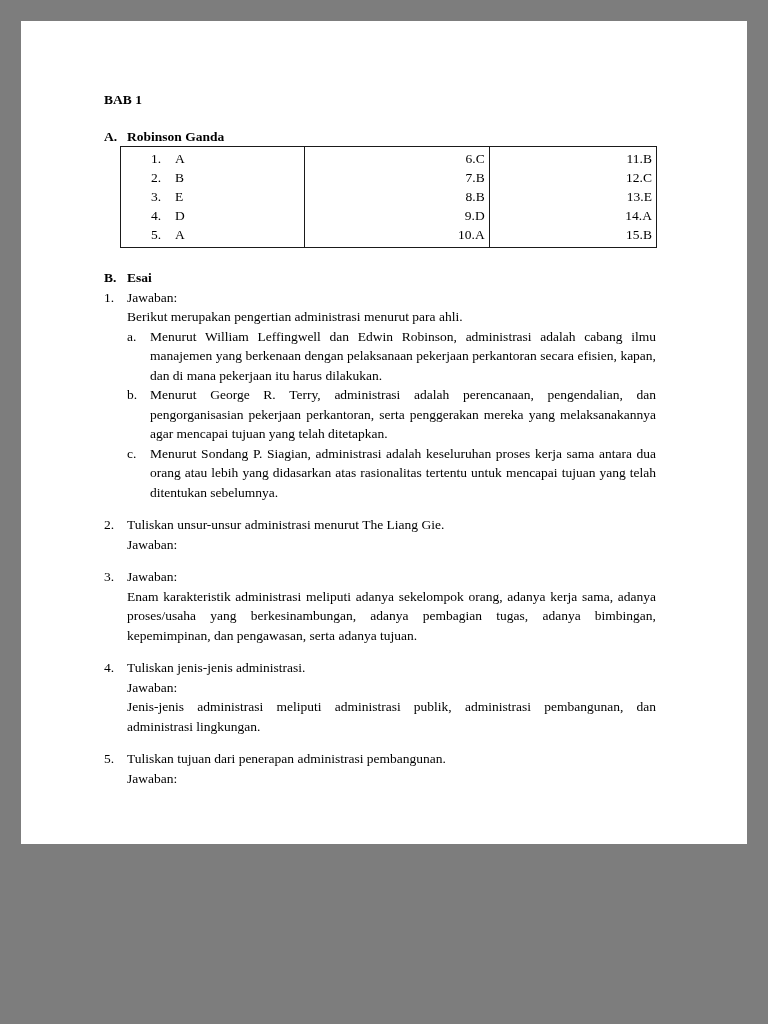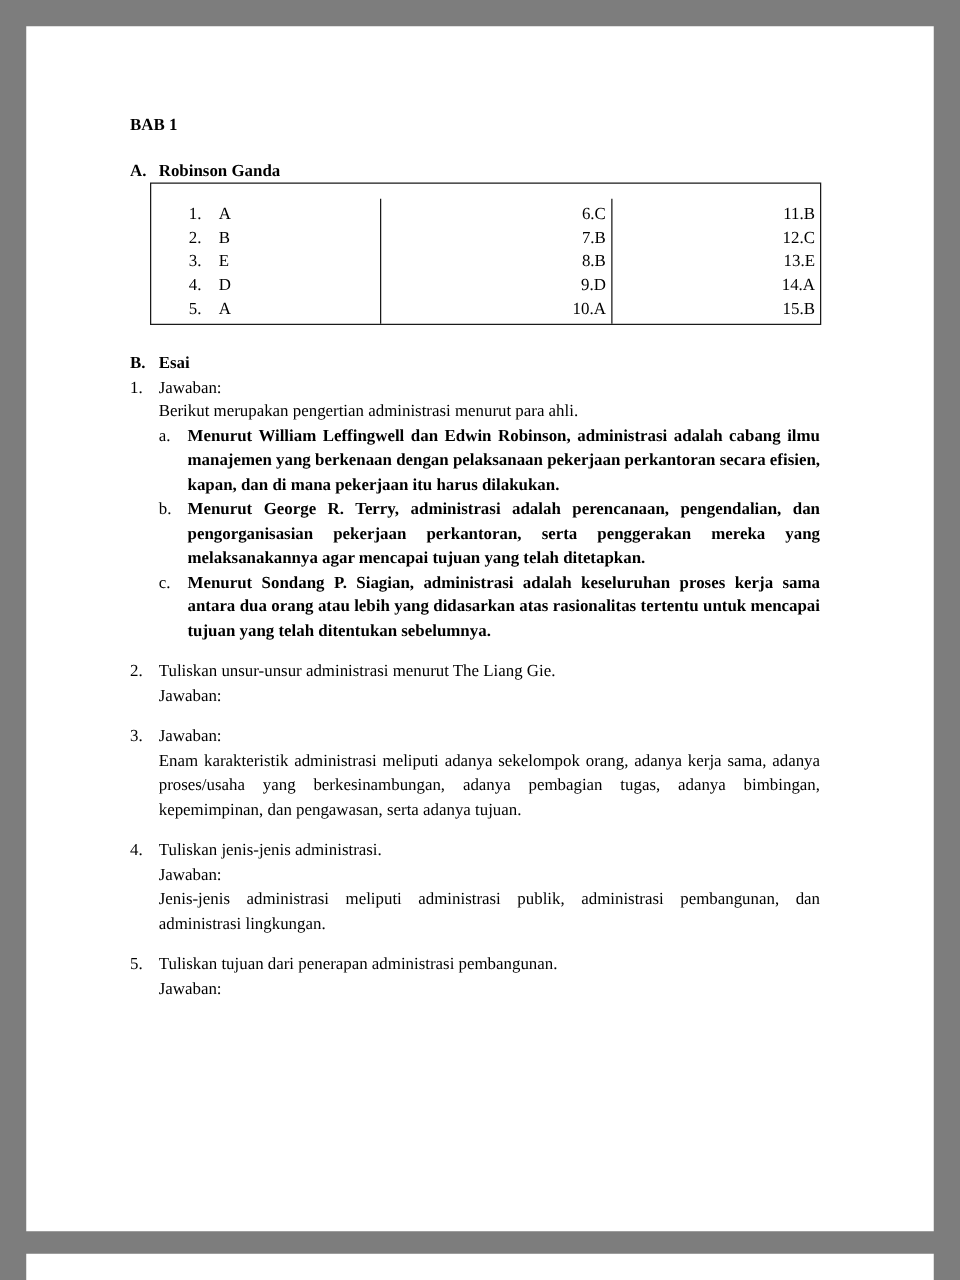--- a/index.html
+++ b/index.html
@@ -5,21 +5,21 @@
   * { margin: 0; padding: 0; box-sizing: border-box; }
   html, body { width: 768px; height: 1024px; }
   body {
     background: var(--bg-color, #7d7d7d);
     font-family: "Liberation Serif", "DejaVu Serif", serif;
     color: #000;
     overflow: hidden;
   }
   .canvas {
     width: 768px;
-    height: 1024px;
+    height: 844px;
     padding: 21px 21px 0 21px;
     overflow: hidden;
   }
   .page {
     background: var(--page-color, #ffffff);
     width: 726px;
   }
   .page-main {
     height: 964px;
     padding: 69px 91px 0 83px;
@@ -45,34 +45,33 @@
     margin-left: 16px;
     width: 537px;
     border: 1px solid #1a1a1a;
     display: flex;
     margin-bottom: 20px;
   }
   .answer-table .col {
     flex: 1 1 0;
     padding: 2px 4px 3px 30px;
     line-height: 19px;
-    margin-top: 12px;
   }
   .answer-table .col + .col { border-left: 1px solid #1a1a1a; text-align: right; }
   .answer-table .col3 { padding-left: 13px; }
   .ans-row .ans-num { display: inline-block; width: 24px; }
 
   .question { display: flex; }
   .question + .question { margin-top: 13px; }
   .q-num { width: 23px; flex: 0 0 23px; }
   .q-content { flex: 1 1 auto; min-width: 0; }
   .just { text-align: justify; }
   .sub-item { display: flex; }
   .sub-letter { width: 23px; flex: 0 0 23px; }
-  .sub-text { flex: 1 1 auto; min-width: 0; font-weight: bold; }
+  .sub-text { flex: 1 1 auto; min-width: 0; }
 </style>
 </head>
 <body>
 
 <div class="canvas">
   <div class="page page-main">
 
     <p class="chapter-title">BAB 1</p>
 
     <div class="section-head">

